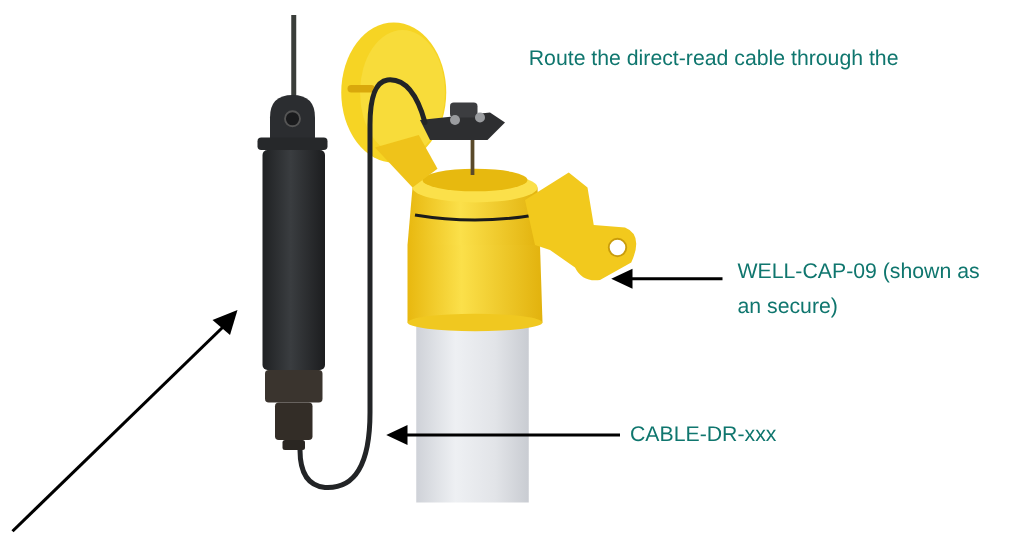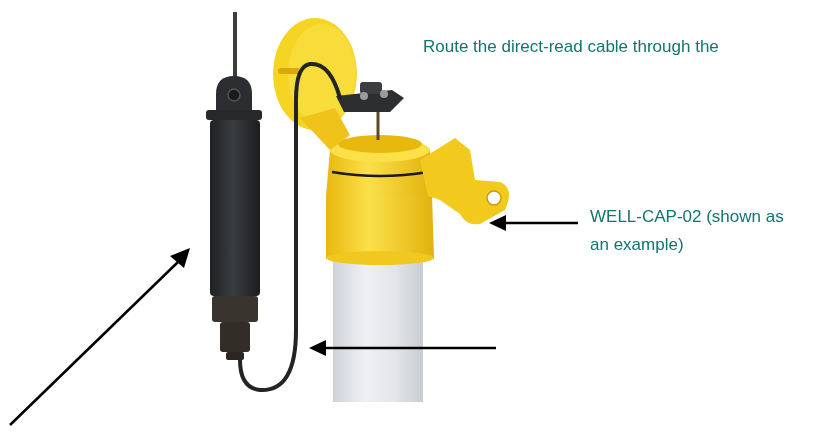--- a/index.html
+++ b/index.html
@@ -109,18 +109,19 @@
       <line x1="10" y1="425" x2="178" y2="262" stroke="#000" stroke-width="2.5"></line>
       <polygon points="190,248 184,268 170,256" fill="#000"></polygon>
     </g>
   </svg>
 
   <div class="label instruction">
     <div>Route the direct-read cable through the</div>
   </div>
 
   <div class="label wellcap-label">
-    <div>WELL-CAP-02 (shown as</div>
-    <div>an example)</div>
+    <div>WELL-CAP-09 (shown as</div>
+    <div>an secure)</div>
   </div>
 
+  <div class="label cable-label">CABLE-DR-xxx</div>
 
 </div>
 
 </body></html>

